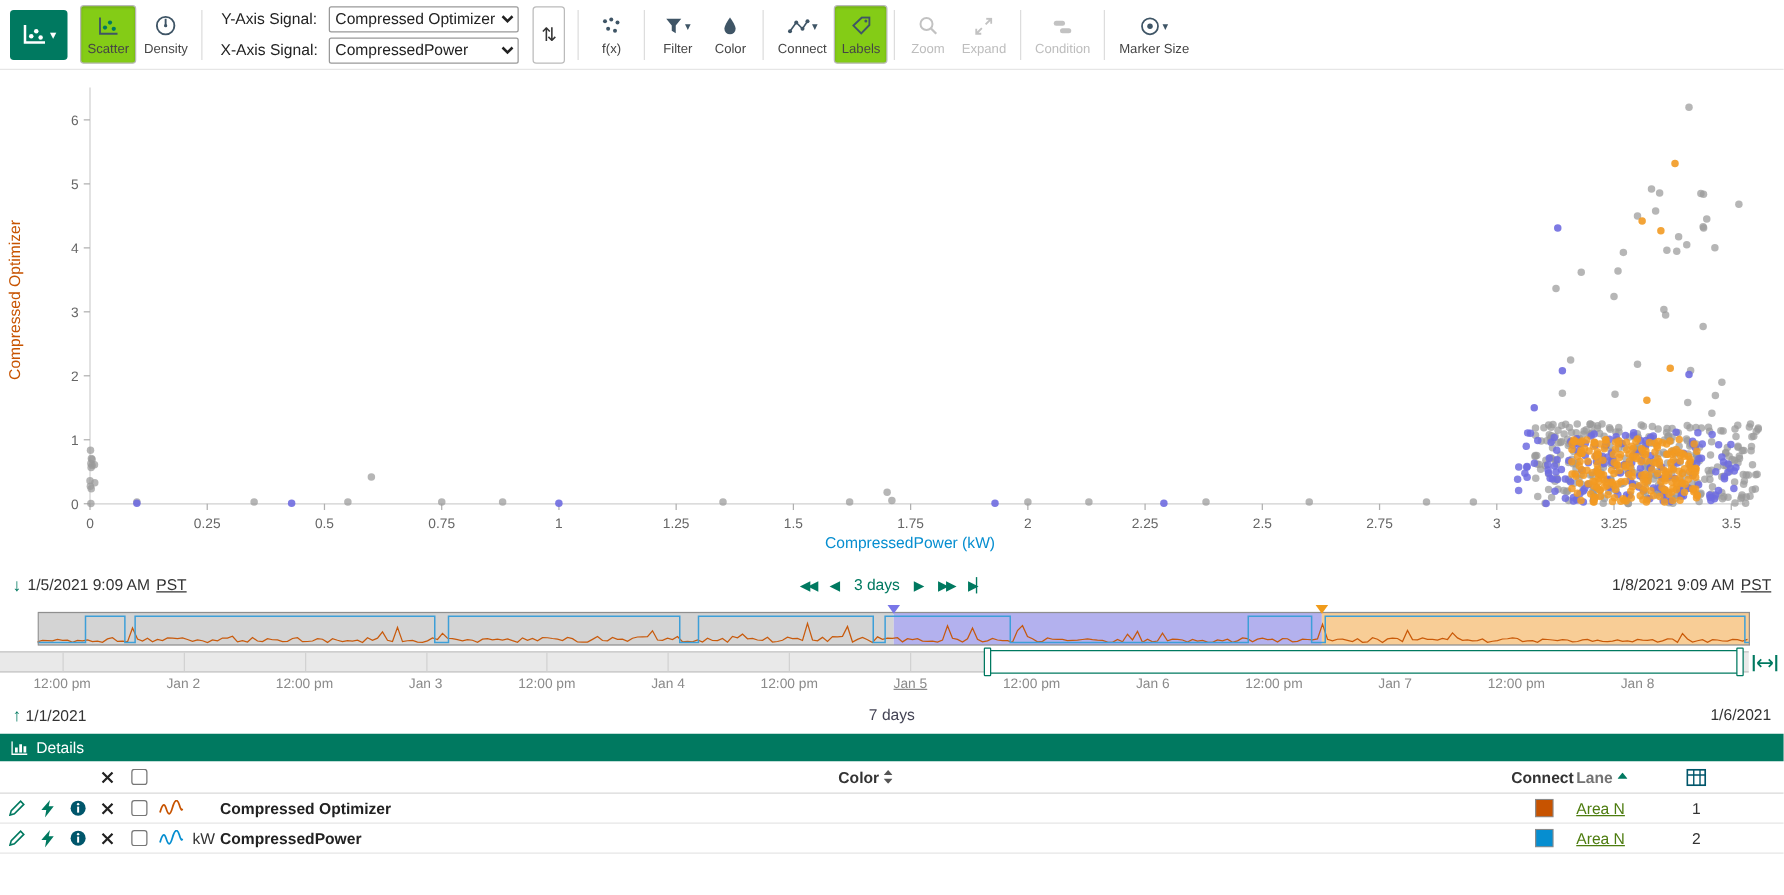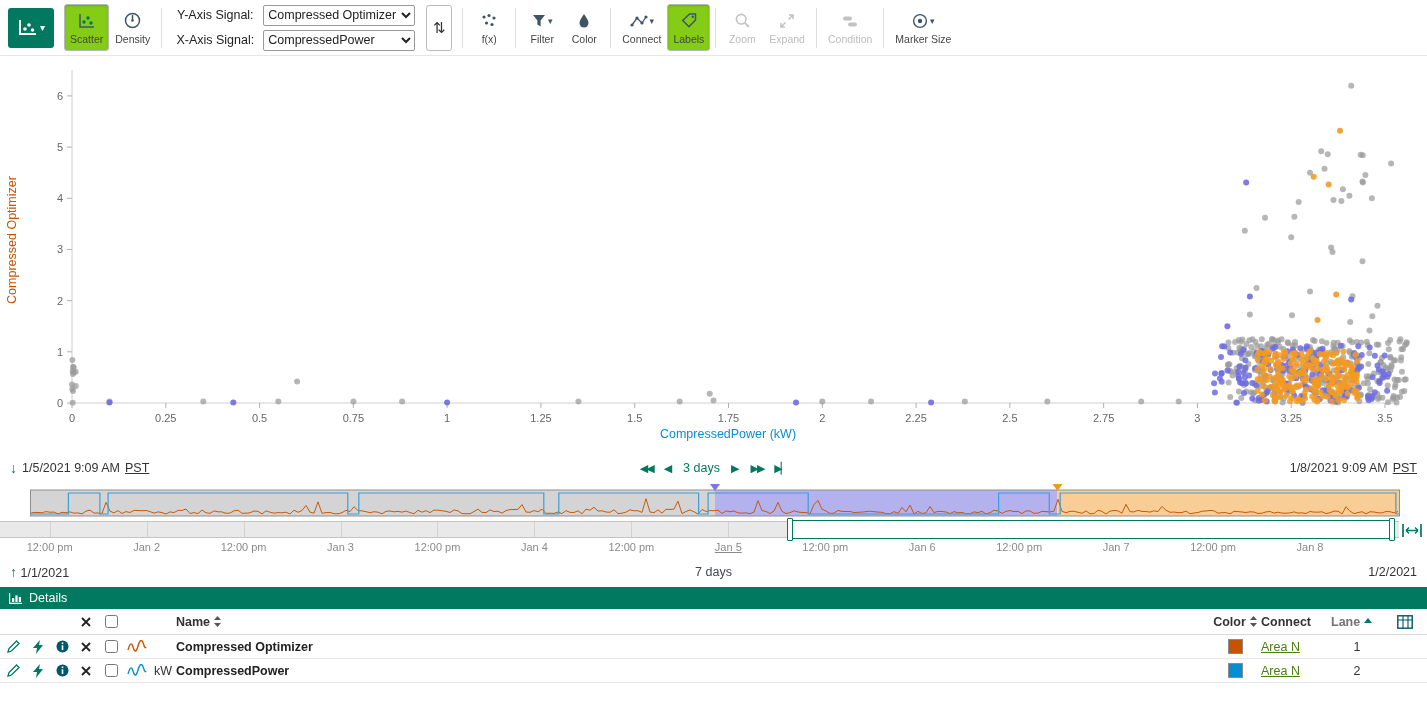--- a/index.html
+++ b/index.html
@@ -1139,21 +1139,21 @@
     <path d="M5 8.5h12M5 8.5l3-3M5 8.5l3 3M17 8.5l-3-3M17 8.5l-3 3" stroke="#007960" stroke-width="1.4" fill="none"></path>
   </svg>
 </div>
 
 <div class="range-row">
   <span>
     <span class="arrow-ic">↑</span>
     <span>1/1/2021</span>
   </span>
   <span class="range-dur">7 days</span>
-  <span>1/2/2021</span>
+  <span>1/6/2021</span>
 </div>
 
 <div class="details-header">
   <svg width="13" height="11" viewBox="0 0 13 11">
     <path d="M0 11V0h1.2v9.8H13V11Z" fill="#fff"></path>
       <rect x="3" y="5" width="2.2" height="4" fill="#fff"></rect>
       <rect x="6.4" y="2.4" width="2.2" height="6.6" fill="#fff"></rect>
       <rect x="9.8" y="4" width="2.2" height="5" fill="#fff"></rect>
   </svg>
   <span>Details</span>
@@ -1166,29 +1166,20 @@
   <div class="cell row-ic">
     <svg width="10" height="10" viewBox="0 0 10 10">
         <path d="M1 1 9 9M9 1 1 9" stroke="#222" stroke-width="1.8"></path>
       </svg>
   </div>
   <div class="cell">
       <input type="checkbox" style="">
     </div>
   <div class="cell"></div>
     <div class="cell"></div>
-  <div class="cell left">
-    <span>Name</span>
-    <span class="sorter">
-        <svg width="7" height="11" viewBox="0 0 7 11">
-          <path d="M3.5 0 7 4H0Z" fill="#555"></path>
-          <path d="M3.5 11 0 7h7Z" fill="#555"></path>
-        </svg>
-      </span>
-  </div>
   <div class="cell">
     <span>Color</span>
     <span class="sorter">
         <svg width="7" height="11" viewBox="0 0 7 11">
           <path d="M3.5 0 7 4H0Z" fill="#555"></path>
           <path d="M3.5 11 0 7h7Z" fill="#555"></path>
         </svg>
       </span>
   </div>
   <div class="cell left">

